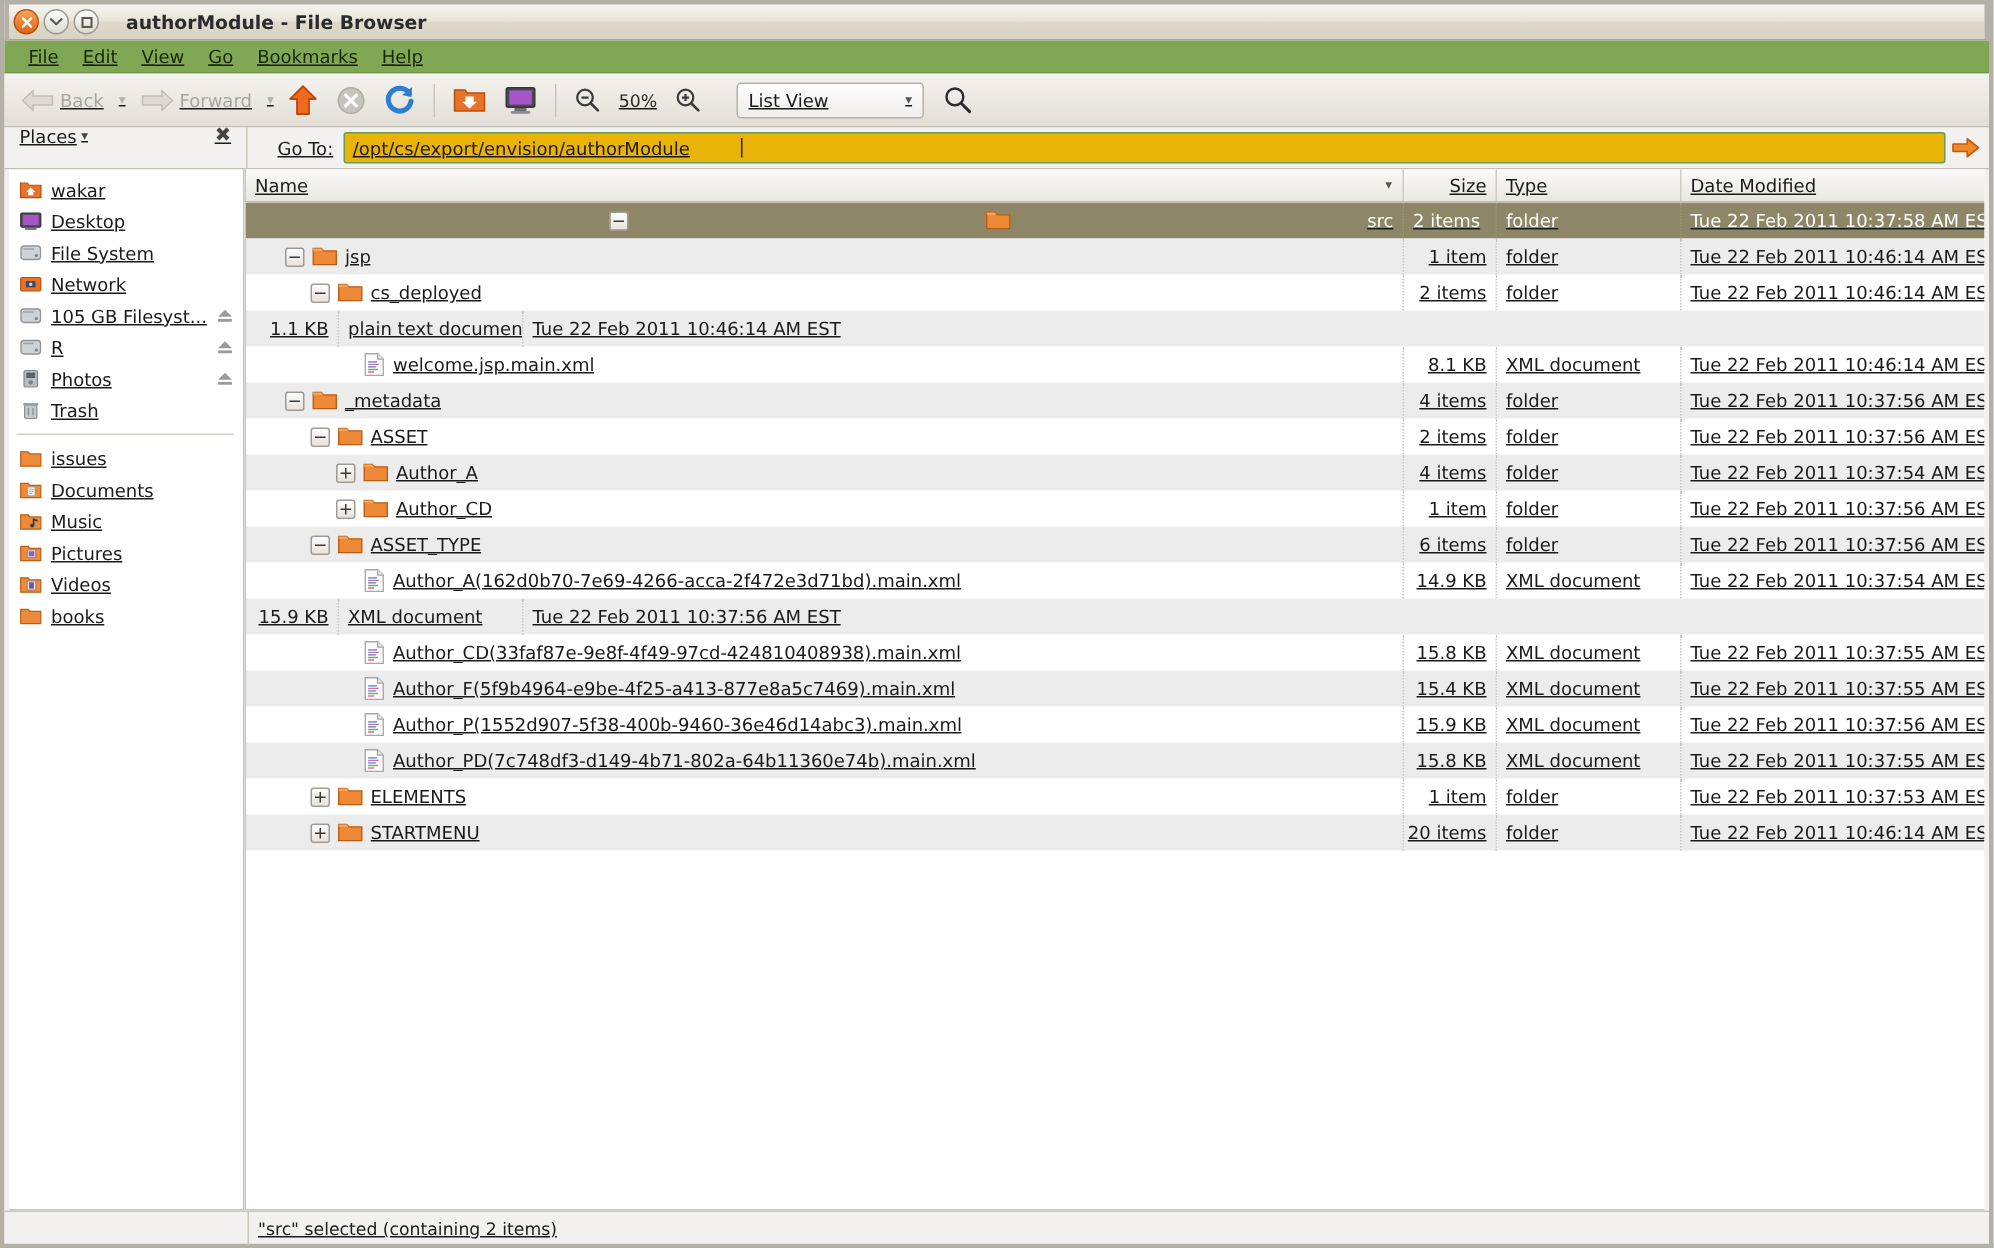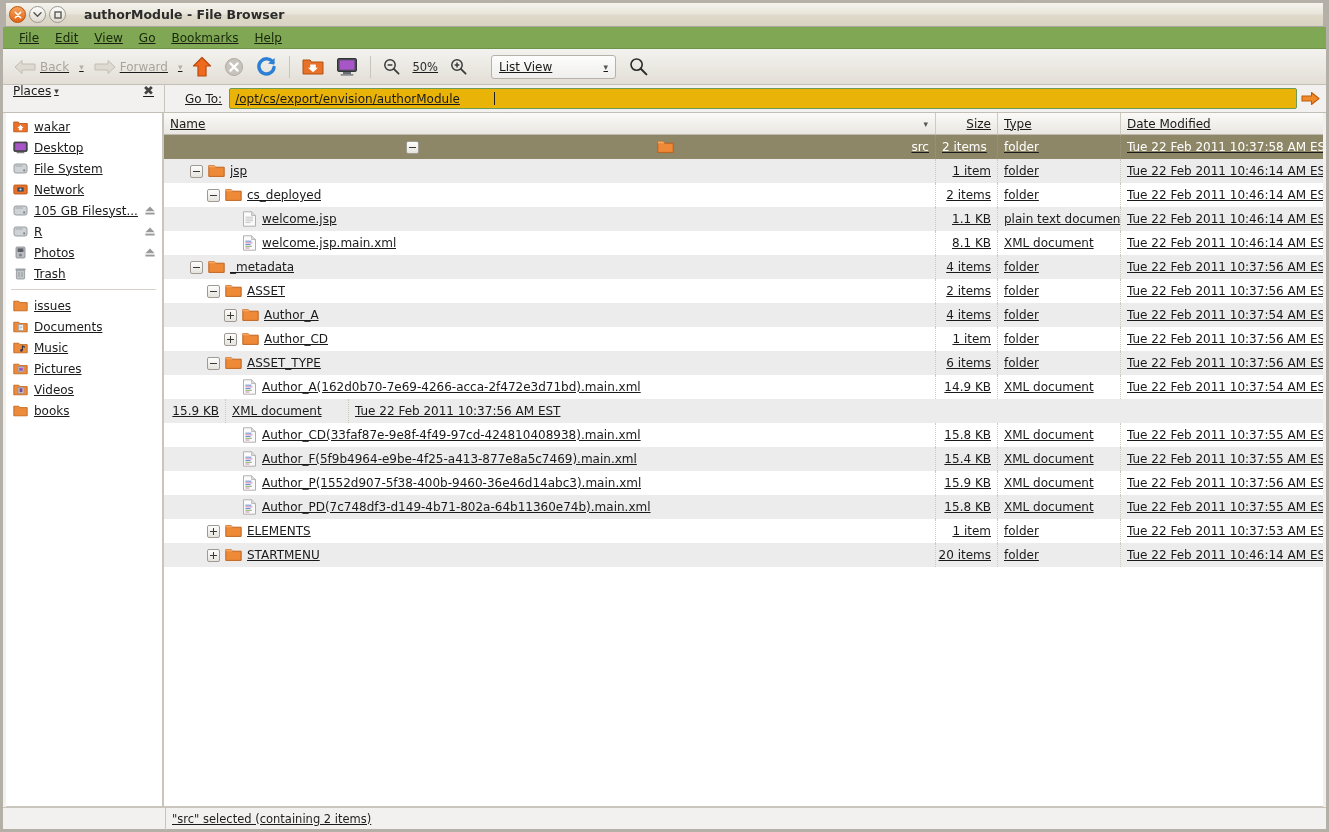--- a/index.html
+++ b/index.html
@@ -666,32 +666,20 @@
                   <path d="M0.8 1.6 h5.4 l1.3 1.6 H0.8 Z" fill="#f3a964"></path>
                 </svg>
               </span>
               <span class="nm">cs_deployed</span>
             </div>
             <div class="cell c-size">2 items</div>
             <div class="cell c-type">folder</div>
             <div class="cell c-date">Tue 22 Feb 2011 10:46:14 AM EST</div>
           </div>
           <div class="row alt">
-            <div class="cell c-name">
-              <span class="indent" style="width: 51px;"></span>
-              <span class="expander hidden"></span>
-              <span style="display: flex; flex-shrink: 0;">
-                <svg width="15" height="16" viewBox="0 0 15 16">
-                  <path d="M1.5 0.8 h8.2 l3.8 3.6 v10.8 h-12 Z" fill="#fbfbfb" stroke="#a7a7a7" stroke-width="0.9"></path>
-                  <path d="M9.7 0.8 v3.6 h3.8" fill="#e4e4e4" stroke="#a7a7a7" stroke-width="0.8"></path>
-                  <path d="M3.4 6.2 h7.6 M3.4 8 h7.6 M3.4 9.8 h7.6 M3.4 11.6 h5" stroke="#b9b9b9" stroke-width="0.8"></path>
-                </svg>
-              </span>
-              <span class="nm">welcome.jsp</span>
-            </div>
             <div class="cell c-size">1.1 KB</div>
             <div class="cell c-type">plain text document</div>
             <div class="cell c-date">Tue 22 Feb 2011 10:46:14 AM EST</div>
           </div>
           <div class="row">
             <div class="cell c-name">
               <span class="indent" style="width: 51px;"></span>
               <span class="expander hidden"></span>
               <span style="display: flex; flex-shrink: 0;">
                 <svg width="15" height="16" viewBox="0 0 15 16">

